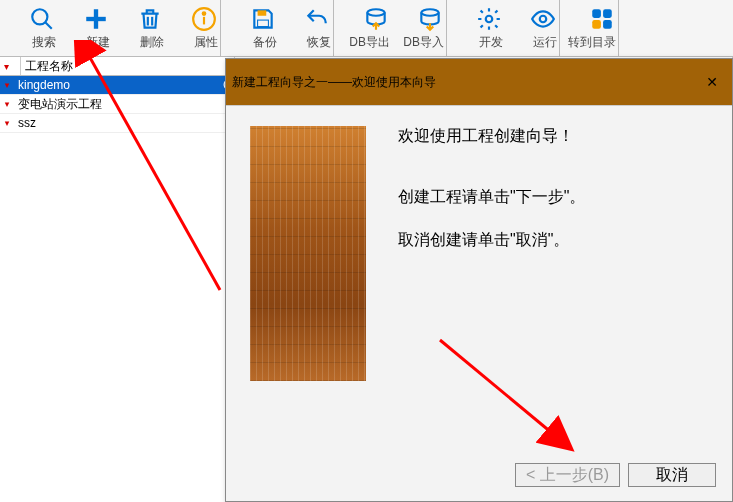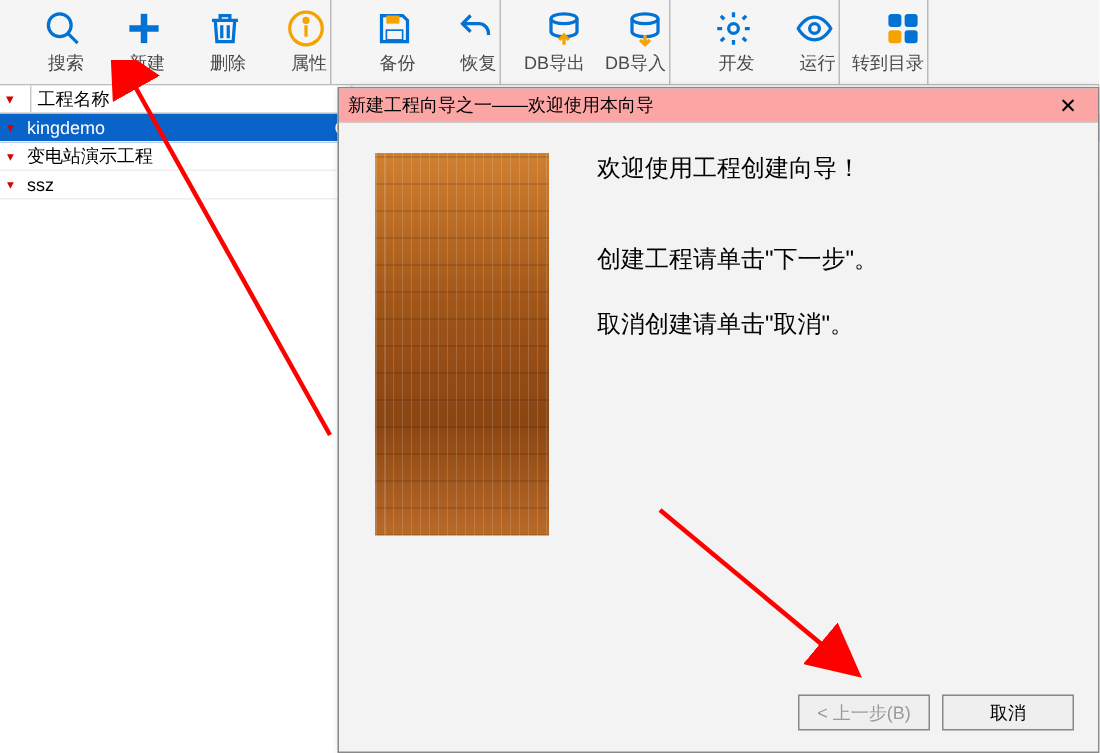--- a/index.html
+++ b/index.html
@@ -14,29 +14,29 @@
 .col-flag{width:12px}
 .col-name{width:205px}
 .list{width:100%}
 .row{display:flex;height:18px;align-items:center;border-bottom:1px solid #eee}
 .row .cell-flag{width:14px;display:flex;justify-content:center}
 .row .cell-name{width:205px;padding-left:4px}
 .row .cell-path{flex:1}
 .row.selected{background:#0a63c8;color:#fff}
 .flag-mark{color:#d60000;font-size:10px}
 .dialog{position:absolute;left:225px;top:58px;right:0;bottom:0;background:#f3f3f3;border:1px solid #888;box-shadow:2px 2px 6px rgba(0,0,0,.3)}
-.dlg-title{height:22px;background:#fca5a5;border-bottom:1px solid #ccc;display:flex;align-items:center;padding:0 6px;font-size:12px}
+.dlg-title{height:22px;background:#a16207;border-bottom:1px solid #ccc;display:flex;align-items:center;padding:12px 6px;font-size:12px}
 .dlg-title span{flex:1}
 .dlg-close{width:28px;height:18px;display:flex;align-items:center;justify-content:center;cursor:pointer;font-size:14px}
 .dlg-body{display:flex;padding:20px 24px 0 24px;gap:32px}
 .dlg-img{width:116px;height:255px;background:linear-gradient(180deg,#d08030 0%,#a05518 40%,#8a4512 70%,#b86a28 100%);position:relative;overflow:hidden}
 .dlg-img::before{content:"";position:absolute;inset:0;background:repeating-linear-gradient(90deg,rgba(255,255,255,.15) 0 1px,transparent 1px 6px),repeating-linear-gradient(0deg,rgba(0,0,0,.12) 0 1px,transparent 1px 18px)}
 .dlg-text p{margin:0 0 22px 0;font-size:16px}
 .dlg-footer{position:absolute;bottom:14px;right:16px;display:flex;gap:8px}
-.btn{min-width:88px;height:24px;border:1px solid #888;background:#efefef;font-size:12px;cursor:pointer;padding:0 10px}
+.btn{min-width:88px;height:24px;border:1px solid #888;background:#efefef;font-size:16px;cursor:pointer;padding:0 10px}
 .btn:disabled{color:#9a9a9a;cursor:default}
 .btn.focus{border:1px solid #333;outline:1px dotted #000;outline-offset:-4px}
 .arrow{position:absolute;pointer-events:none}
 </style>
 </head>
 <body>
 
 <div class="toolbar" id="toolbar">
     <div class="tb-group">
       <div class="tb-btn">

